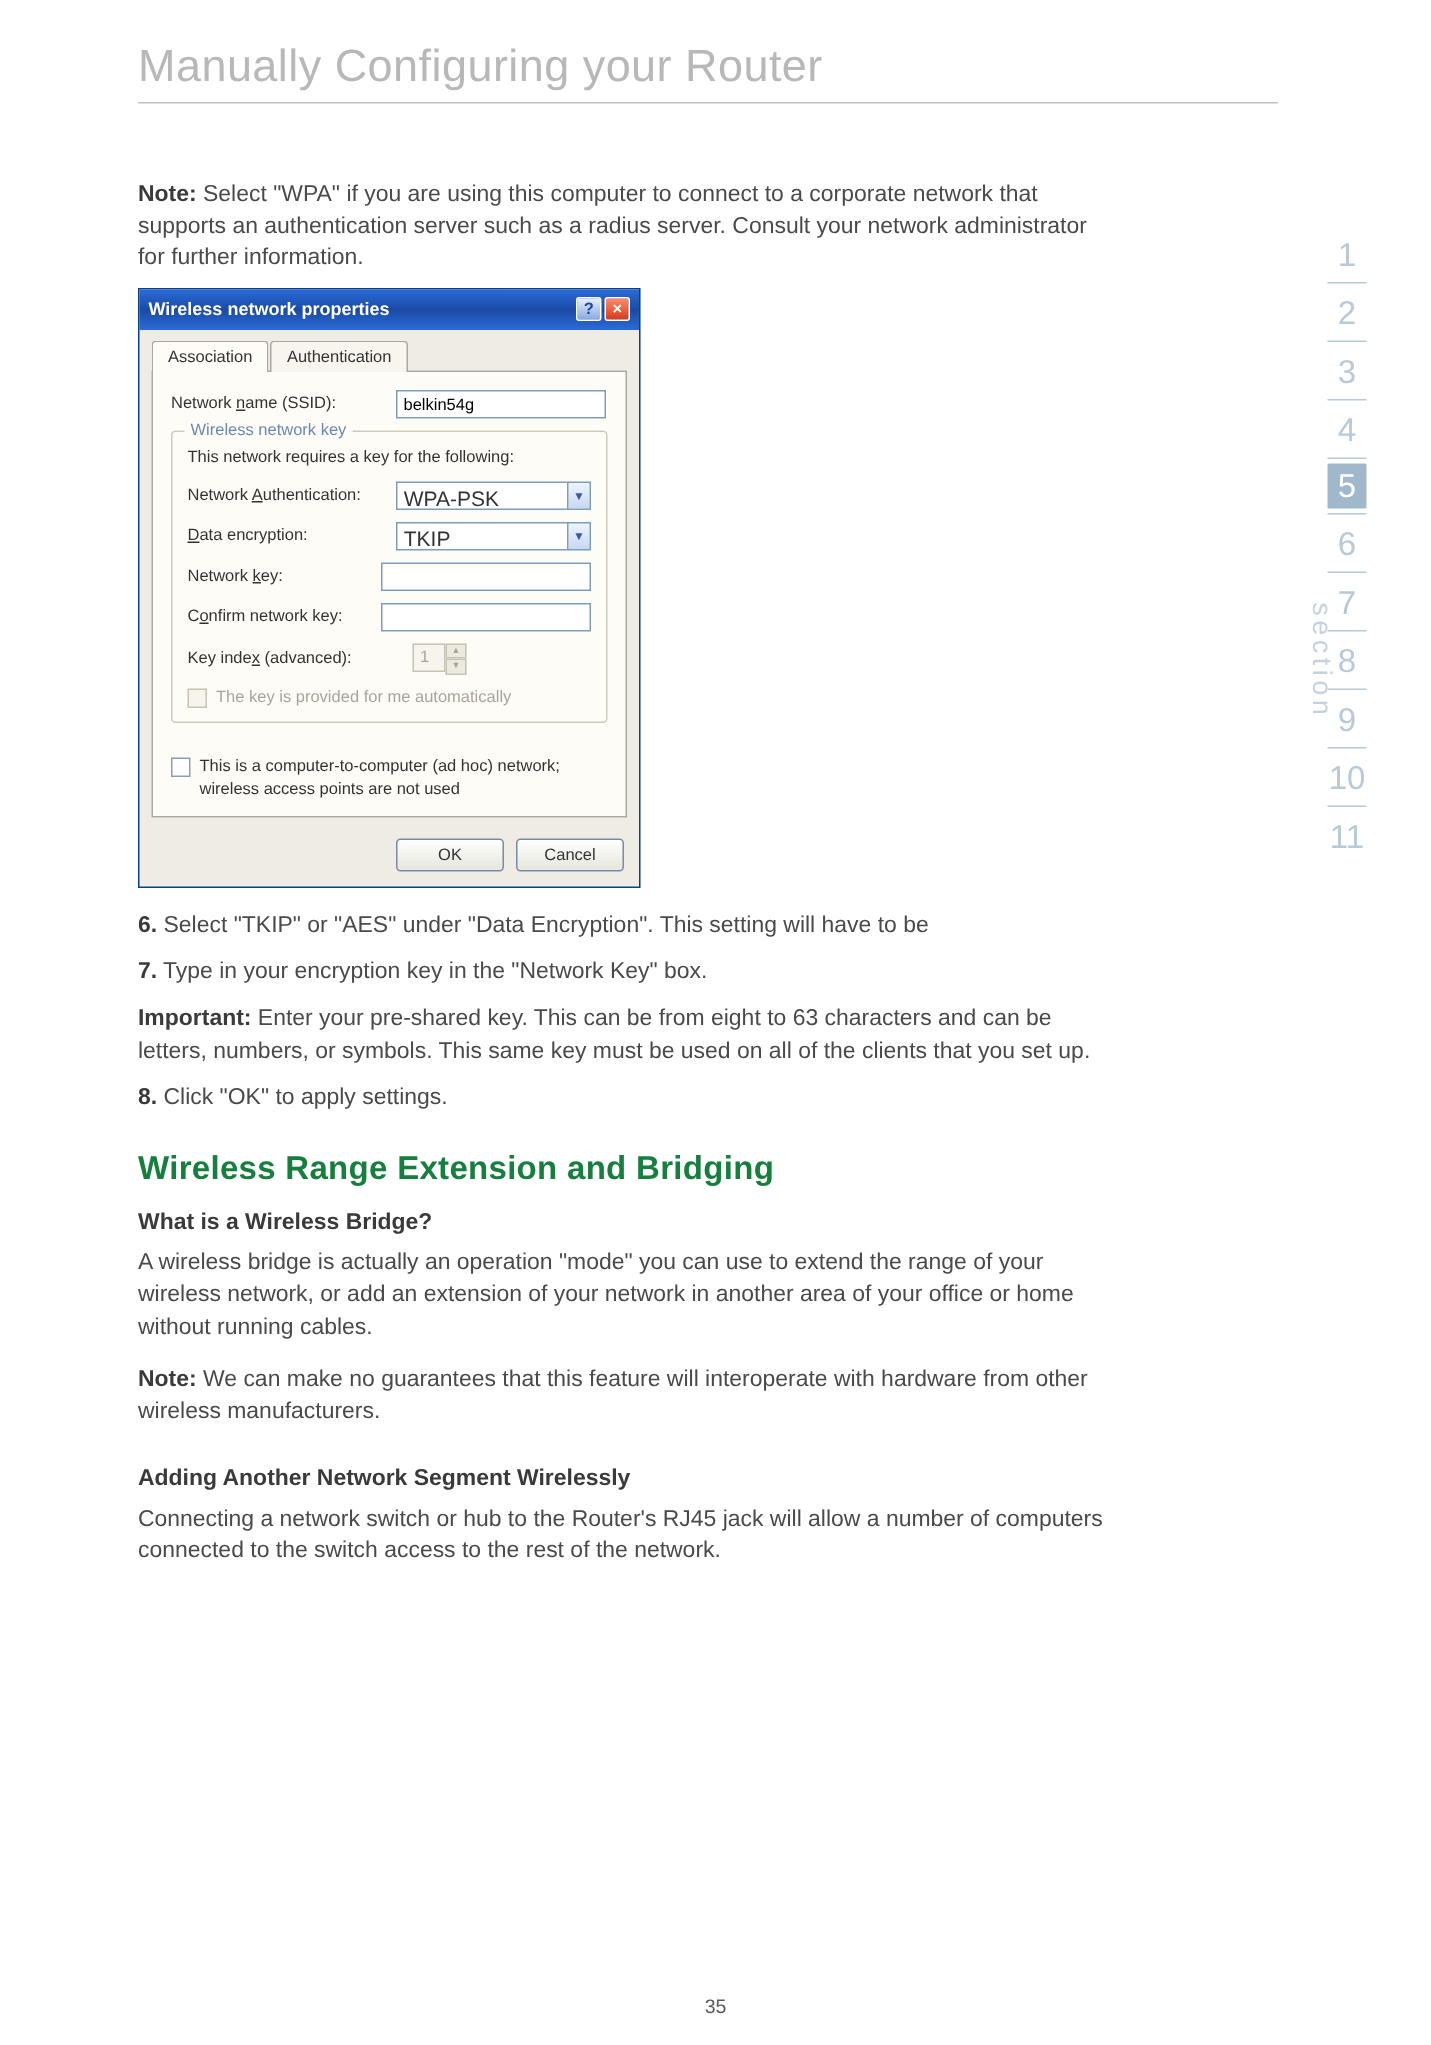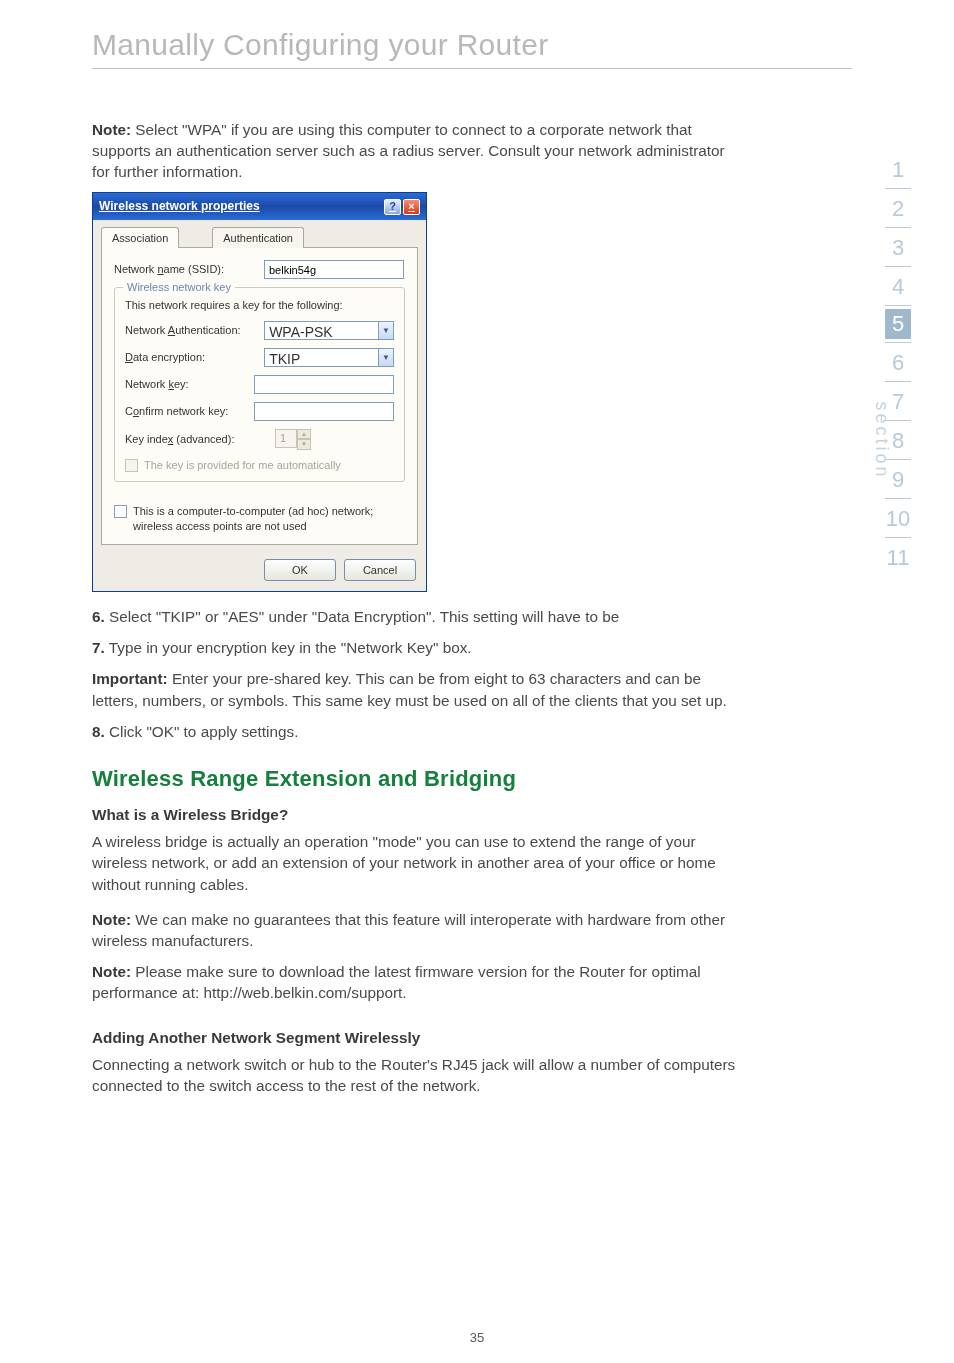--- a/index.html
+++ b/index.html
@@ -52,43 +52,41 @@
     color: #333;
     margin: 6px 0 14px 0;
   }
   .dialog-title {
     background: linear-gradient(to bottom, #2a6bd8 0%, #1b4aa5 50%, #2a6bd8 100%);
     color: #fff;
     font-weight: 700;
     padding: 5px 6px;
     display: flex;
     justify-content: space-between;
-    align-items: center;
+    align-items: flex-start;
     font-size: 12px;
-    text-decoration: underline;
   }
   .dialog-title-buttons { display: flex; gap: 2px; }
   .winbtn {
     width: 17px; height: 16px;
     background: linear-gradient(to bottom, #e8f0ff, #8aa8e0);
     border: 1px solid #fff;
     border-radius: 2px;
     color: #1b4aa5;
     font-weight: 700;
     font-size: 11px;
     display: flex; align-items: center; justify-content: center;
   }
   .winbtn.close {
     background: linear-gradient(to bottom, #ff8a6a, #d43c1a);
     color: #fff;
   }
   .tabstrip {
     display: flex;
     margin: 6px 8px 0 8px;
-    gap: 32px;
   }
   .tab {
     border: 1px solid #aba89d;
     border-bottom: none;
     background: #f7f5ee;
     padding: 3px 10px 2px 10px;
     margin-right: 1px;
     border-radius: 3px 3px 0 0;
     position: relative;
     top: 1px;
@@ -381,23 +379,20 @@
 
   <div class="heading2">Wireless Range Extension and Bridging</div>
 
   <p class="bold" style="margin-bottom:6px">What is a Wireless Bridge?</p>
   <p>A wireless bridge is actually an operation "mode" you can use to extend the range of your wireless network, or add an extension of your network in another area of your office or home without running cables.</p>
 
   <p style="margin-top:14px">
     <span class="bold">Note:</span><span> We can make no guarantees that this feature will interoperate with hardware from other wireless manufacturers.</span>
   </p>
 
-  <p>
-    <span class="bold">Note:</span><span> Please make sure to download the latest firmware version for the Router for optimal performance at: http://web.belkin.com/support.</span>
-  </p>
 
   <p class="bold" style="margin-top:24px;margin-bottom:6px">Adding Another Network Segment Wirelessly</p>
   <p>Connecting a network switch or hub to the Router's RJ45 jack will allow a number of computers connected to the switch access to the rest of the network.</p>
 
 </div>
 
 <div class="sidenav">
   <div class="num">1</div>
   <div class="sep"></div>
   <div class="num">2</div>

